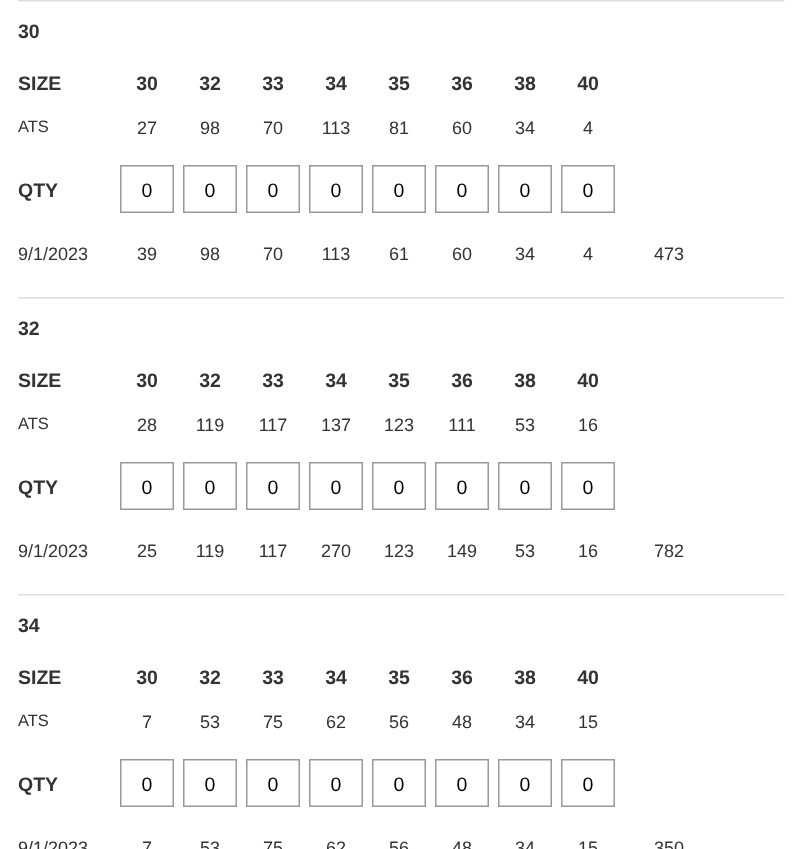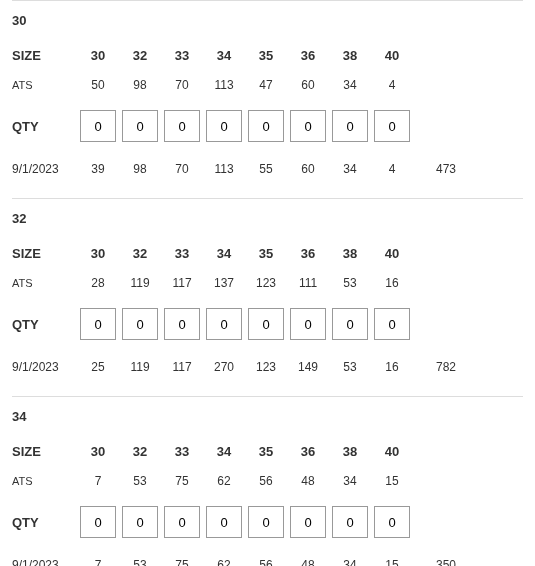--- a/index.html
+++ b/index.html
@@ -91,25 +91,25 @@
         <div class="cell header">32</div>
         <div class="cell header">33</div>
         <div class="cell header">34</div>
         <div class="cell header">35</div>
         <div class="cell header">36</div>
         <div class="cell header">38</div>
         <div class="cell header">40</div>
       </div>
       <div class="row">
         <div class="label small">ATS</div>
-        <div class="cell">50</div>
+        <div class="cell">27</div>
         <div class="cell">98</div>
         <div class="cell">70</div>
         <div class="cell">113</div>
-        <div class="cell">47</div>
+        <div class="cell">81</div>
         <div class="cell">60</div>
         <div class="cell">34</div>
         <div class="cell">4</div>
       </div>
       <div class="row qty-row">
         <div class="label bold">QTY</div>
         <div class="cell input-cell">
           <input type="text" class="qty-input" value="0" style="">
         </div>
         <div class="cell input-cell">
@@ -133,21 +133,21 @@
         <div class="cell input-cell">
           <input type="text" class="qty-input" value="0" style="">
         </div>
       </div>
       <div class="row">
         <div class="label">9/1/2023</div>
         <div class="cell">39</div>
         <div class="cell">98</div>
         <div class="cell">70</div>
         <div class="cell">113</div>
-        <div class="cell">55</div>
+        <div class="cell">61</div>
         <div class="cell">60</div>
         <div class="cell">34</div>
         <div class="cell">4</div>
         <div class="total">473</div>
       </div>
     </div>
     <div class="group">
       <div class="group-title">32</div>
       <div class="row">
         <div class="label bold">SIZE</div>

